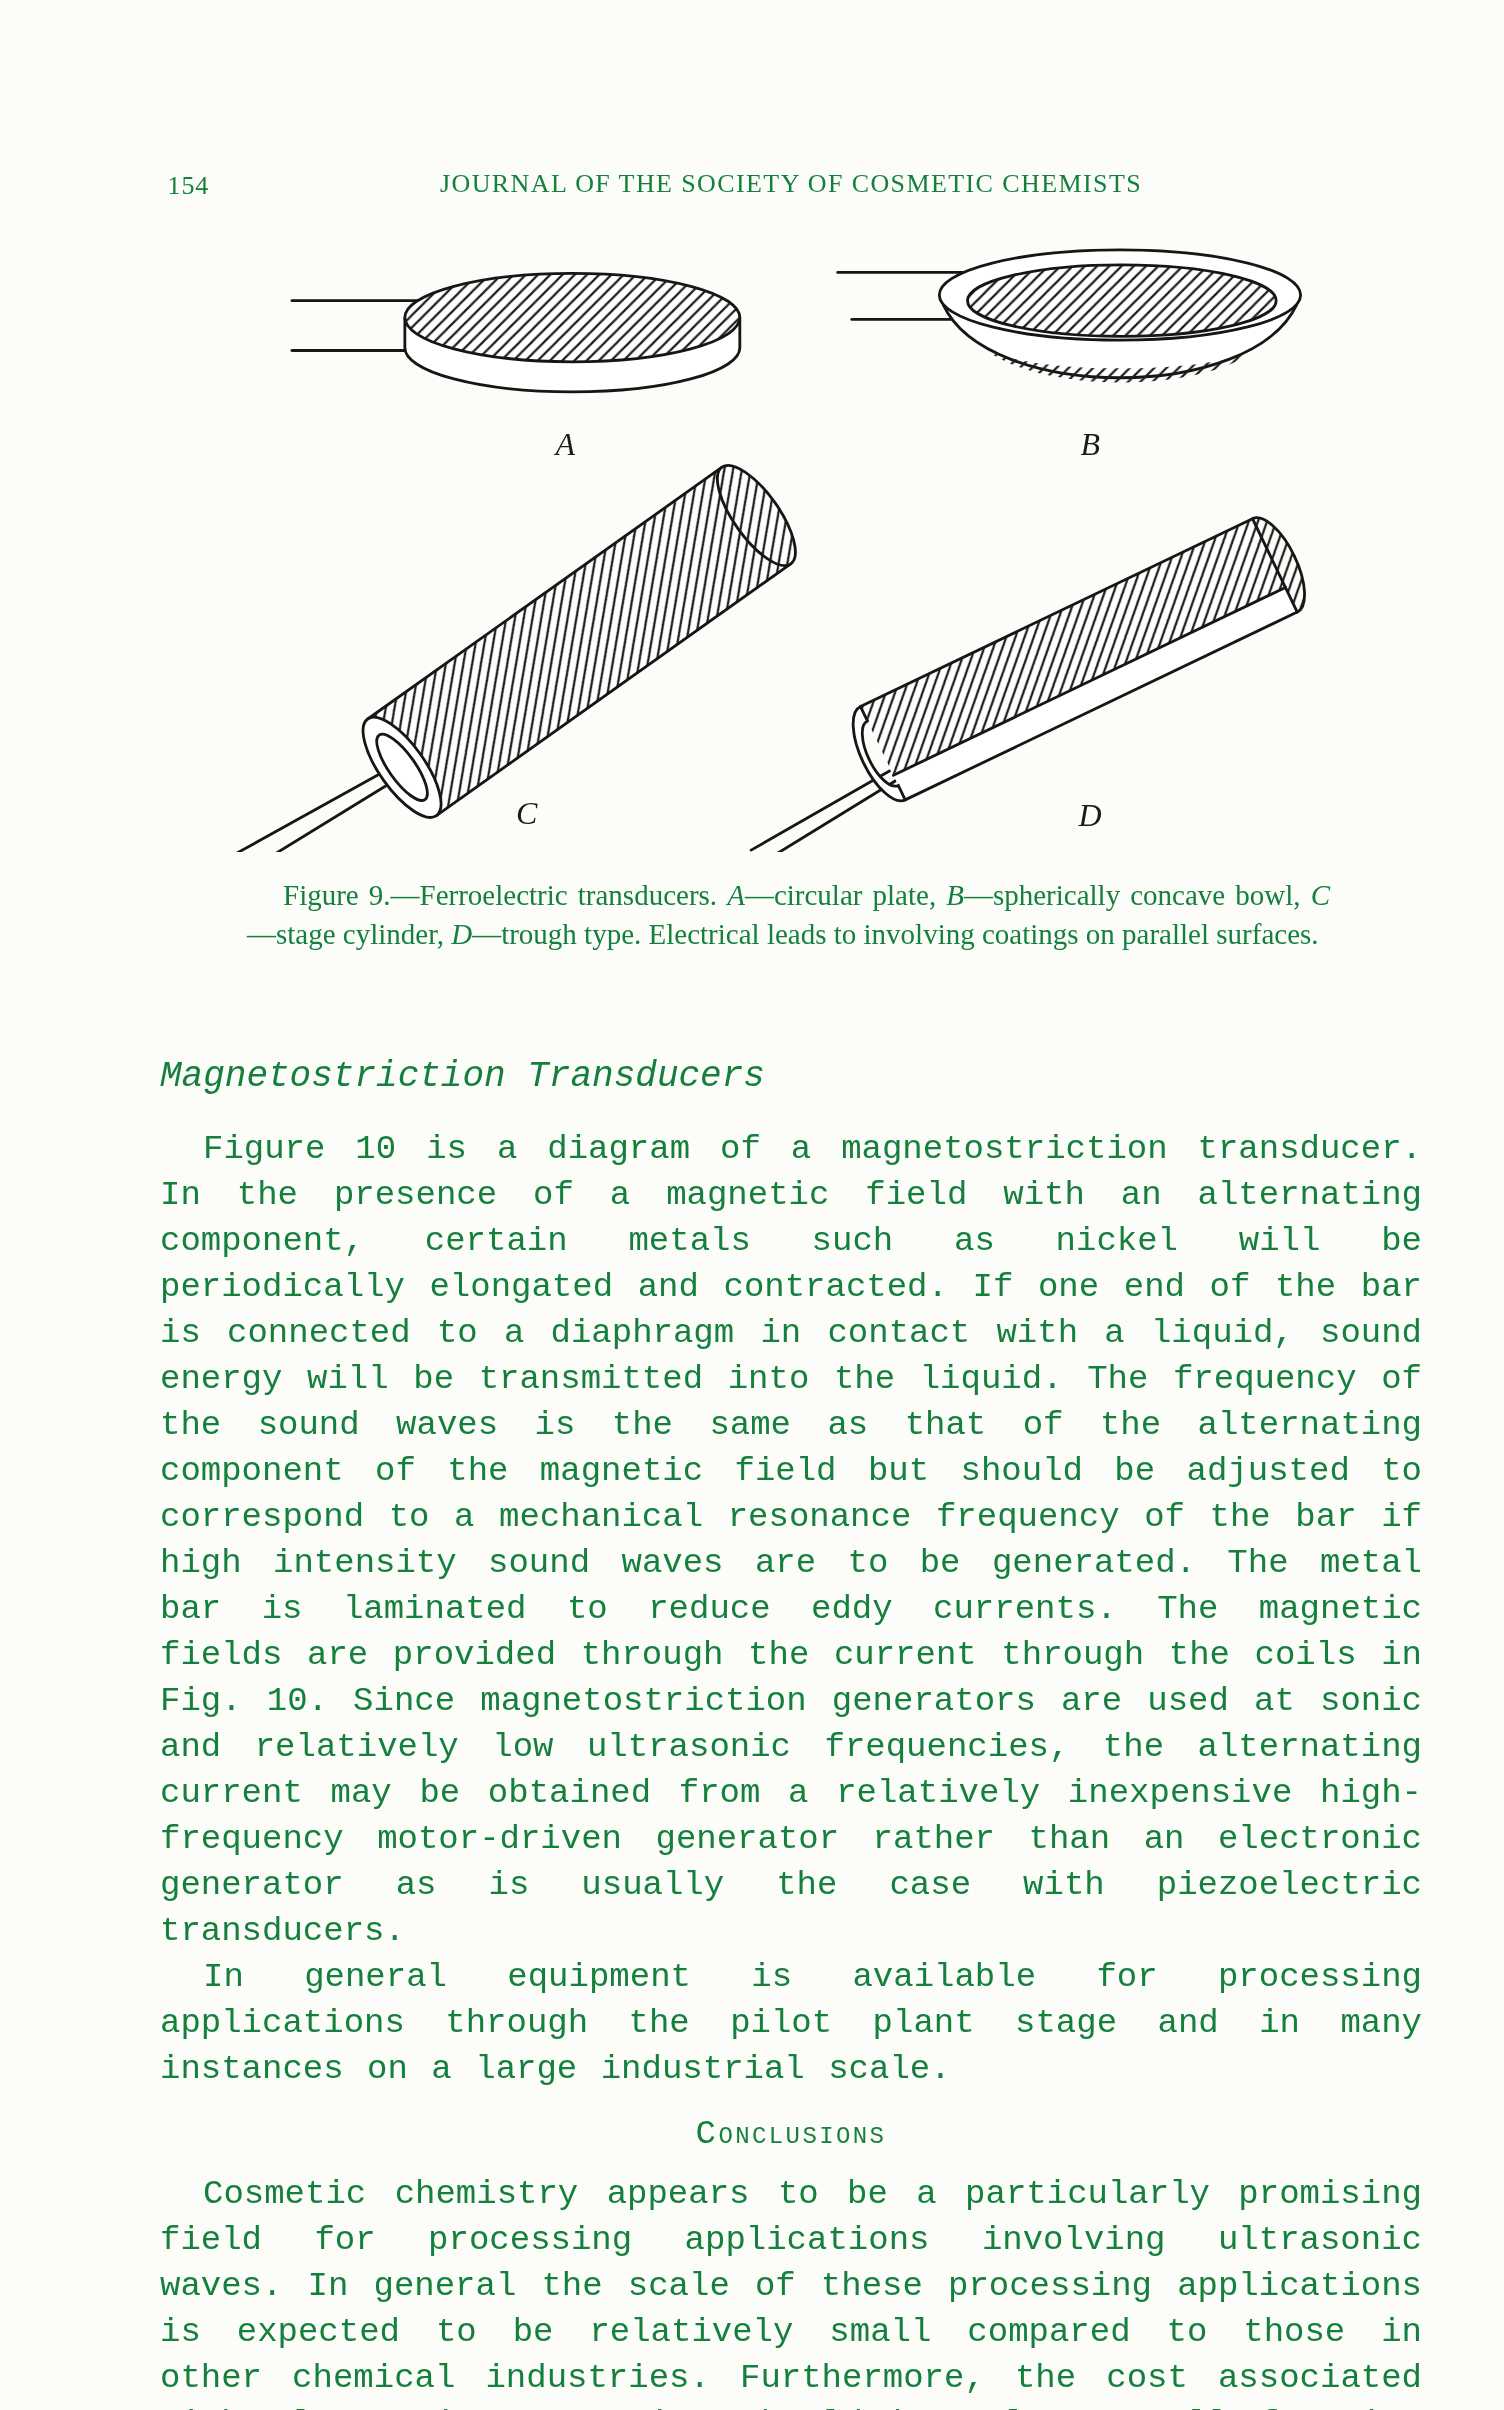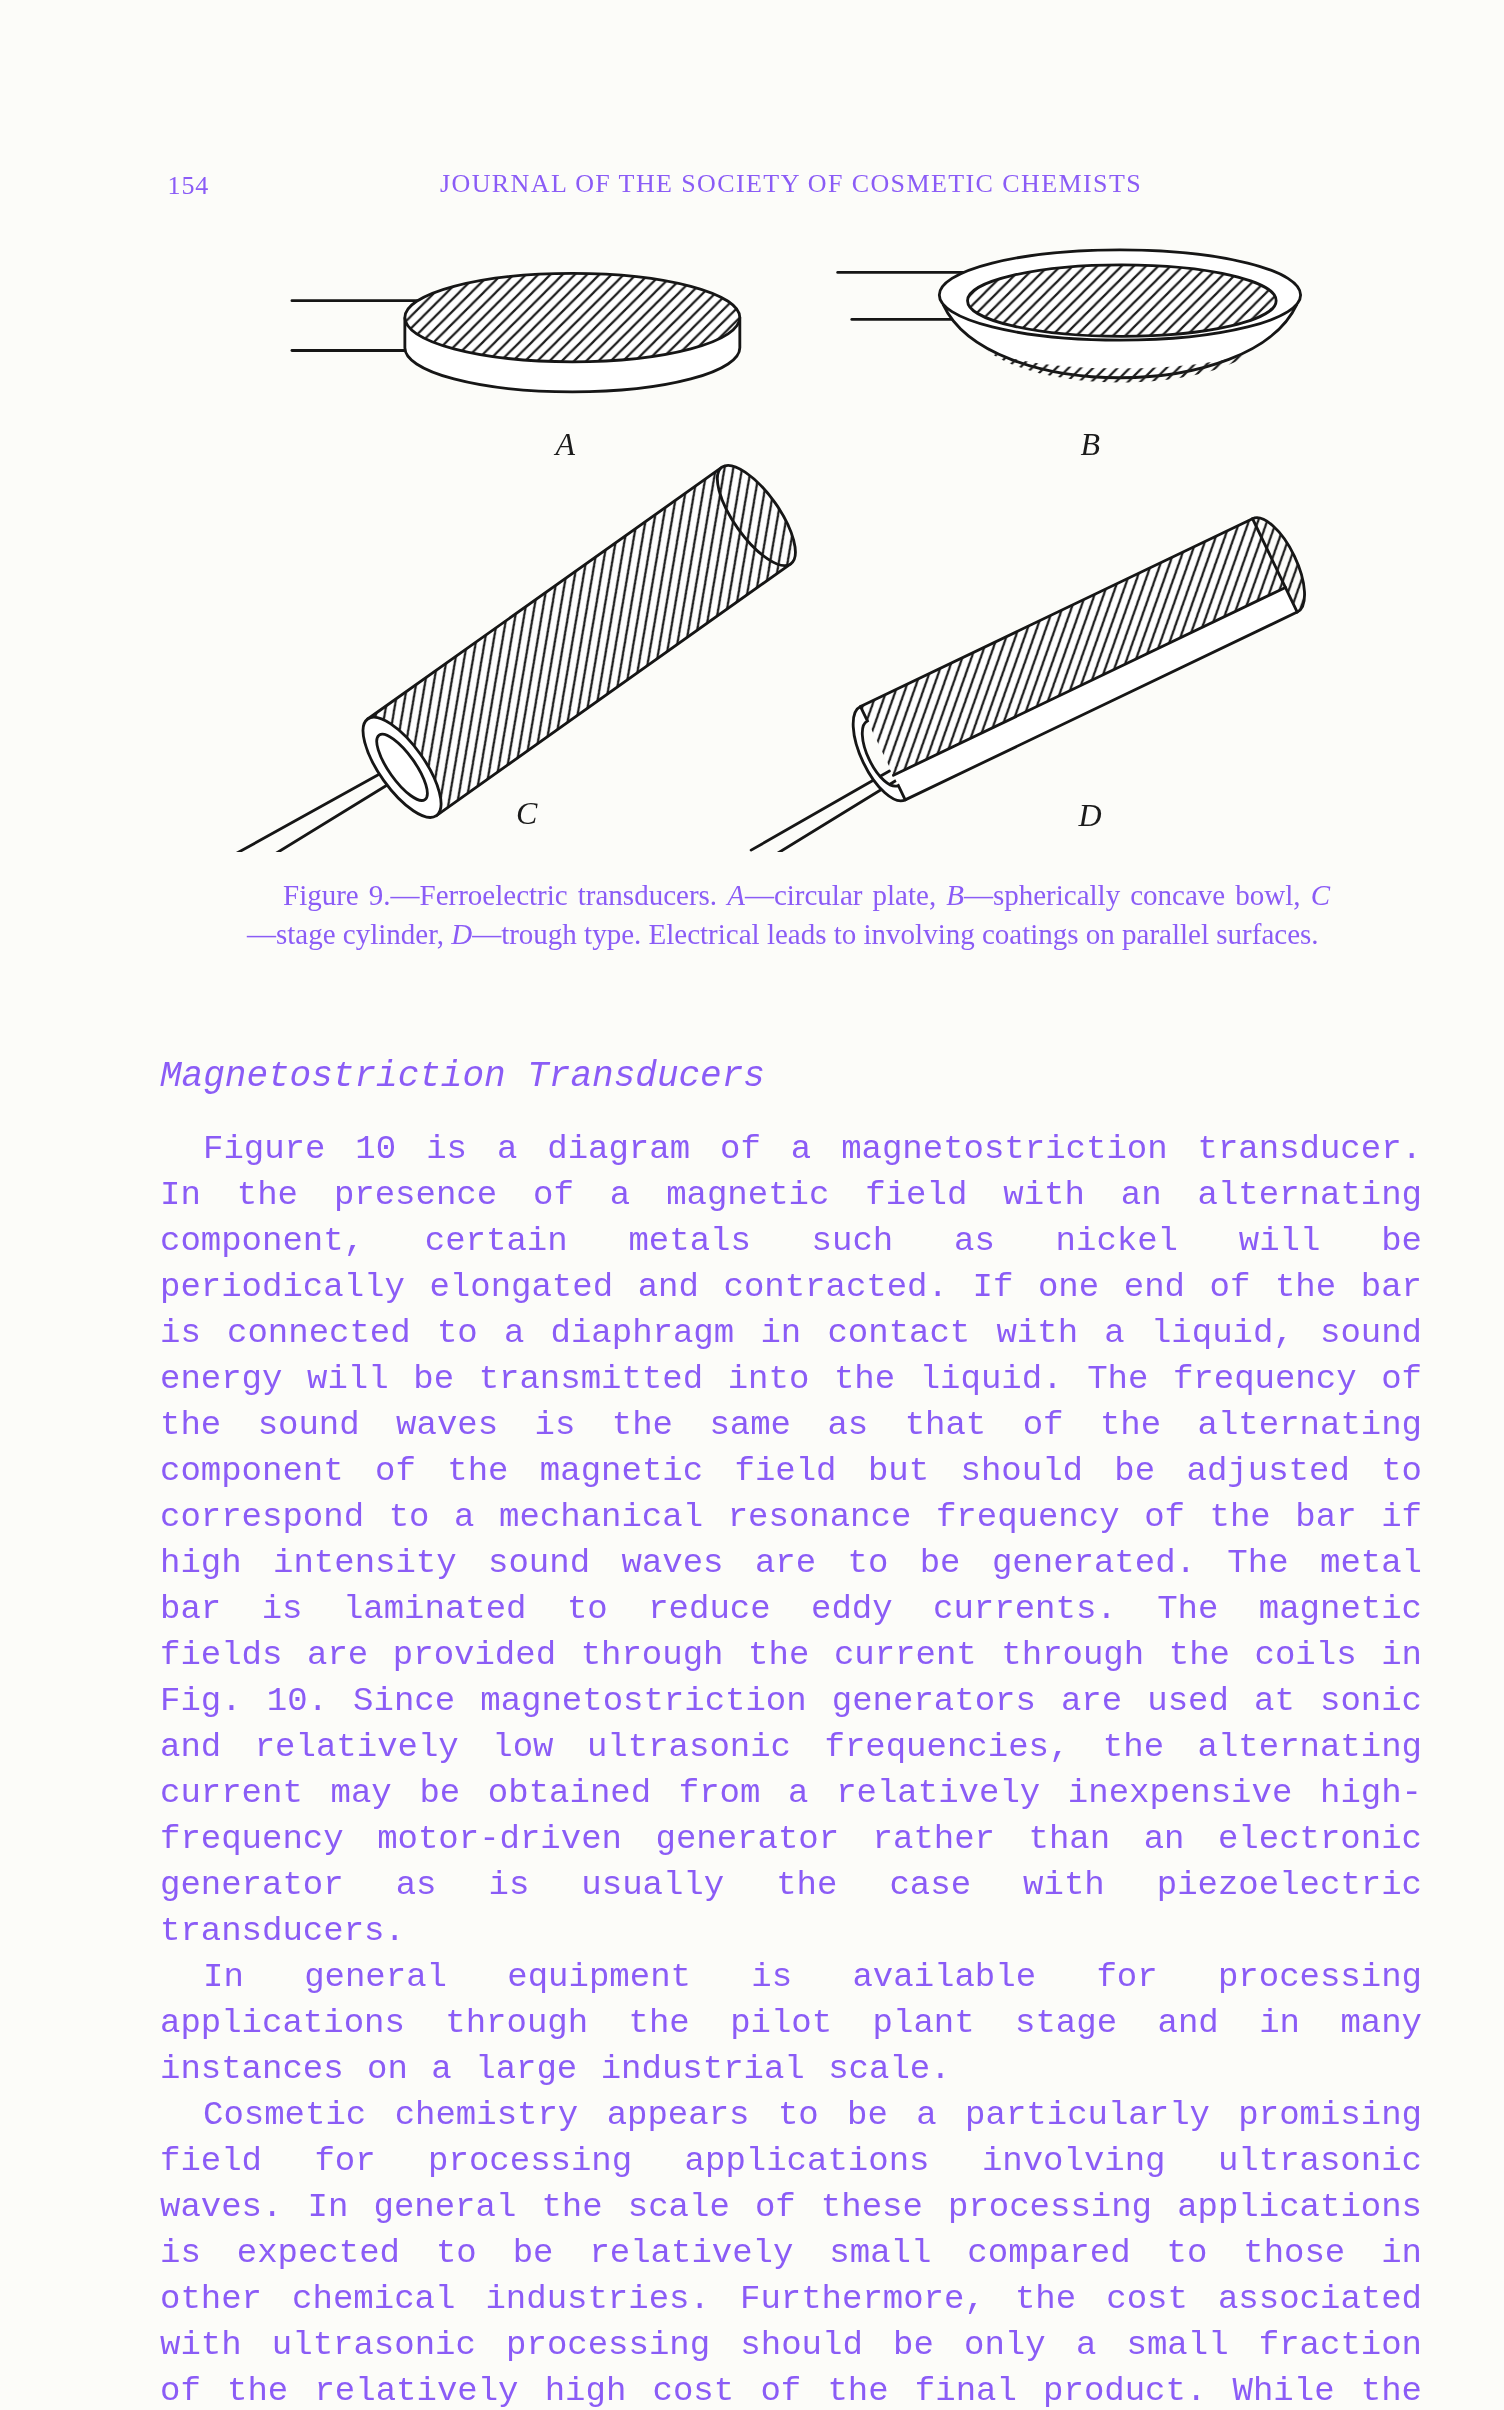--- a/index.html
+++ b/index.html
@@ -1,21 +1,21 @@
 <!DOCTYPE html>
 <html style="font-size:15px"><head>
 <meta charset="utf-8">
 <style>
   html,body{margin:0;padding:0;background:#e8e8e4;}
   .page{
     position:relative;
     width:1505px;height:2411px;
     background:#fcfcf9;
     font-family:"Liberation Serif", serif;
-    color:#8b5cf6;
+    color:#15803d;
     overflow:hidden;
   }
   .header{position:absolute;top:169px;left:160px;width:1262px;height:38px;}
   .page-number{position:absolute;left:7.5px;top:1.9px;font-size:26px;letter-spacing:0.9px;}
   .journal-title{width:100%;text-align:center;font-size:26px;letter-spacing:1.4px;}
   .figure-art{position:absolute;top:231px;left:141px;width:1224px;height:621px;}
   .figure-art svg{display:block;}
   .fig-label{font-style:italic;font-size:34px;fill:#1b1b1b;font-family:"Liberation Serif",serif;}
   .caption{
     position:absolute;top:876px;left:247px;width:1083px;
@@ -108,17 +108,18 @@
   </div>
 
   <div class="caption">
     <span>Figure 9.—Ferroelectric transducers. </span><i>A</i><span>—circular plate, </span><i>B</i><span>—spherically concave bowl, </span><i>C</i><span>—stage cylinder, </span><i>D</i><span>—trough type. Electrical leads to involving coatings on parallel surfaces.</span>
   </div>
 
   <div class="flow">
     <h2 class="section-heading">Magnetostriction Transducers</h2>
     <p>Figure 10 is a diagram of a magnetostriction transducer.  In the presence of a magnetic field with an alternating component, certain metals such as nickel will be periodically elongated and contracted.  If one end of the bar is connected to a diaphragm in contact with a liquid, sound energy will be transmitted into the liquid.  The frequency of the sound waves is the same as that of the alternating component of the magnetic field but should be adjusted to correspond to a mechanical resonance frequency of the bar if high intensity sound waves are to be generated.  The metal bar is laminated to reduce eddy currents.  The magnetic fields are provided through the current through the coils in Fig. 10.  Since magnetostriction generators are used at sonic and relatively low ultrasonic frequencies, the alternating current may be obtained from a relatively inexpensive high-frequency motor-driven generator rather than an electronic generator as is usually the case with piezoelectric transducers.</p>
     <p>In general equipment is available for processing applications through the pilot plant stage and in many instances on a large industrial scale.</p>
+    <h3 class="conclusions-heading">Conclusions</h3>
     <p>Cosmetic chemistry appears to be a particularly promising field for processing applications involving ultrasonic waves.  In general the scale of these processing applications is expected to be relatively small compared to those in other chemical industries.  Furthermore, the cost associated with ultrasonic processing should be only a small fraction of the relatively high cost of the final product.  While the author is optimistic about poten-</p>
   </div>
 
 </div>
 
 
 </body></html>

